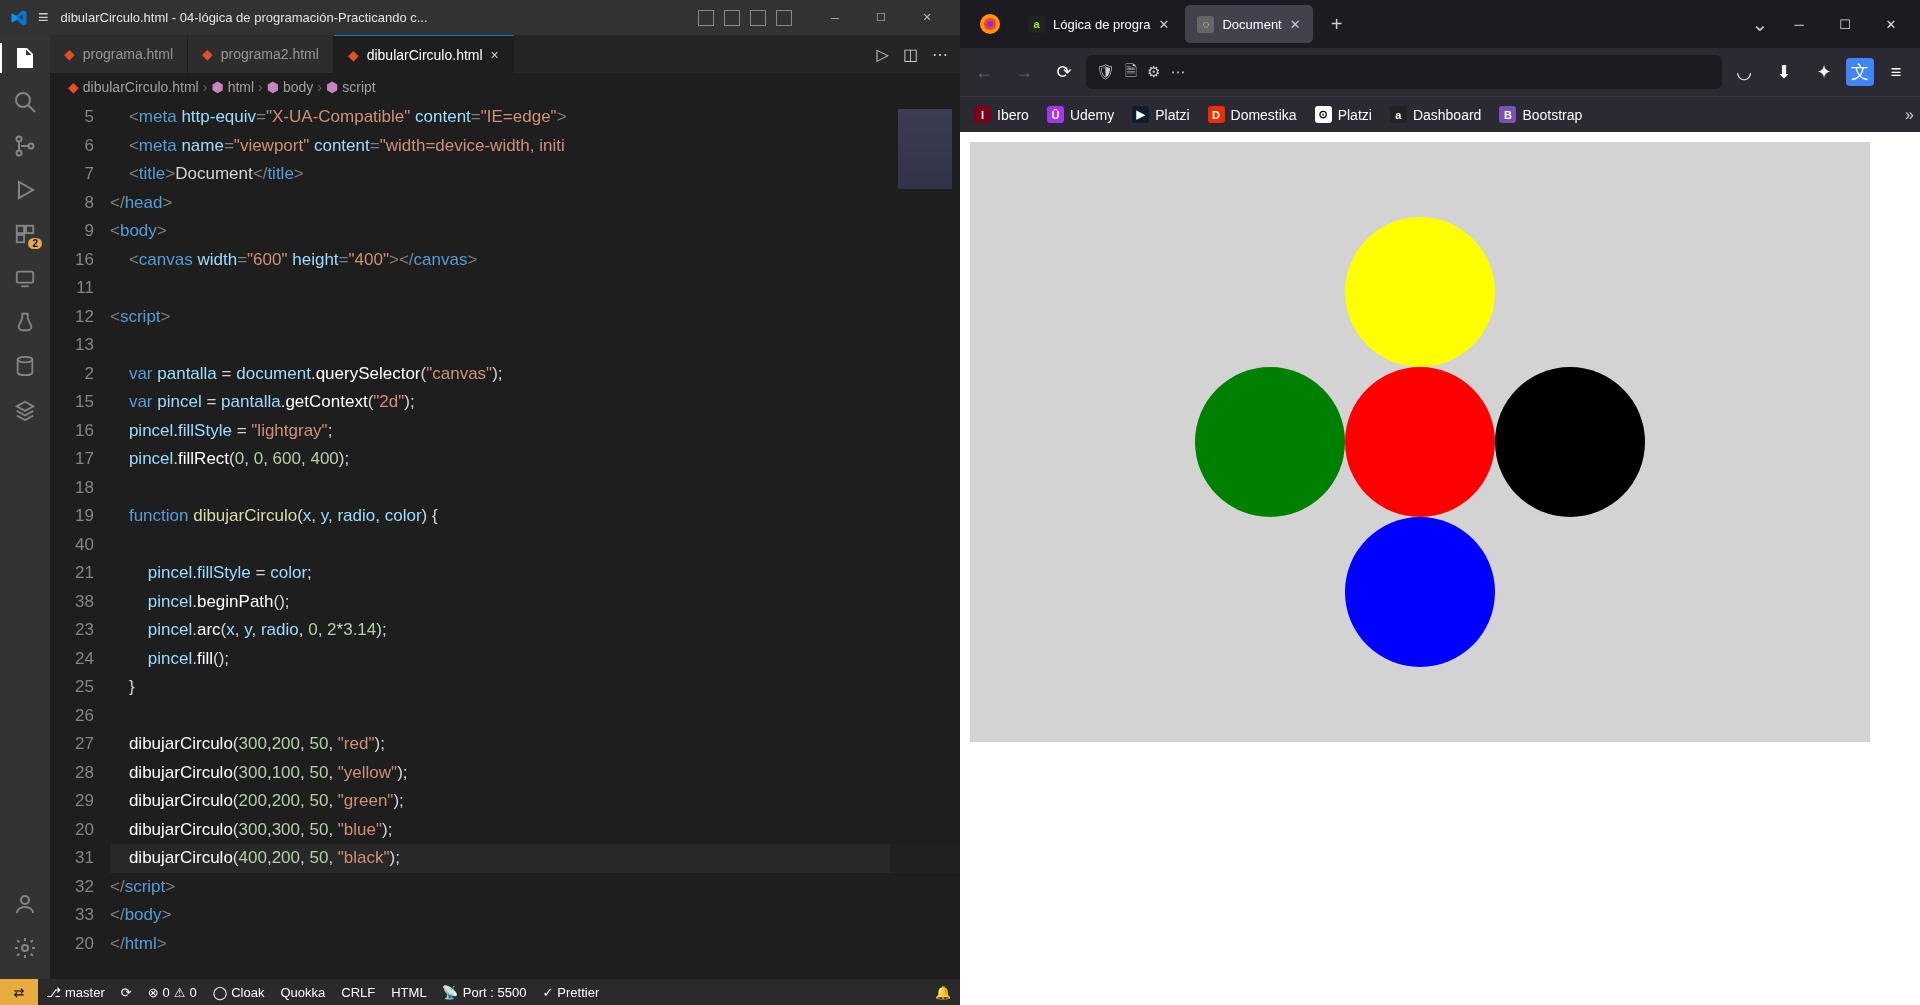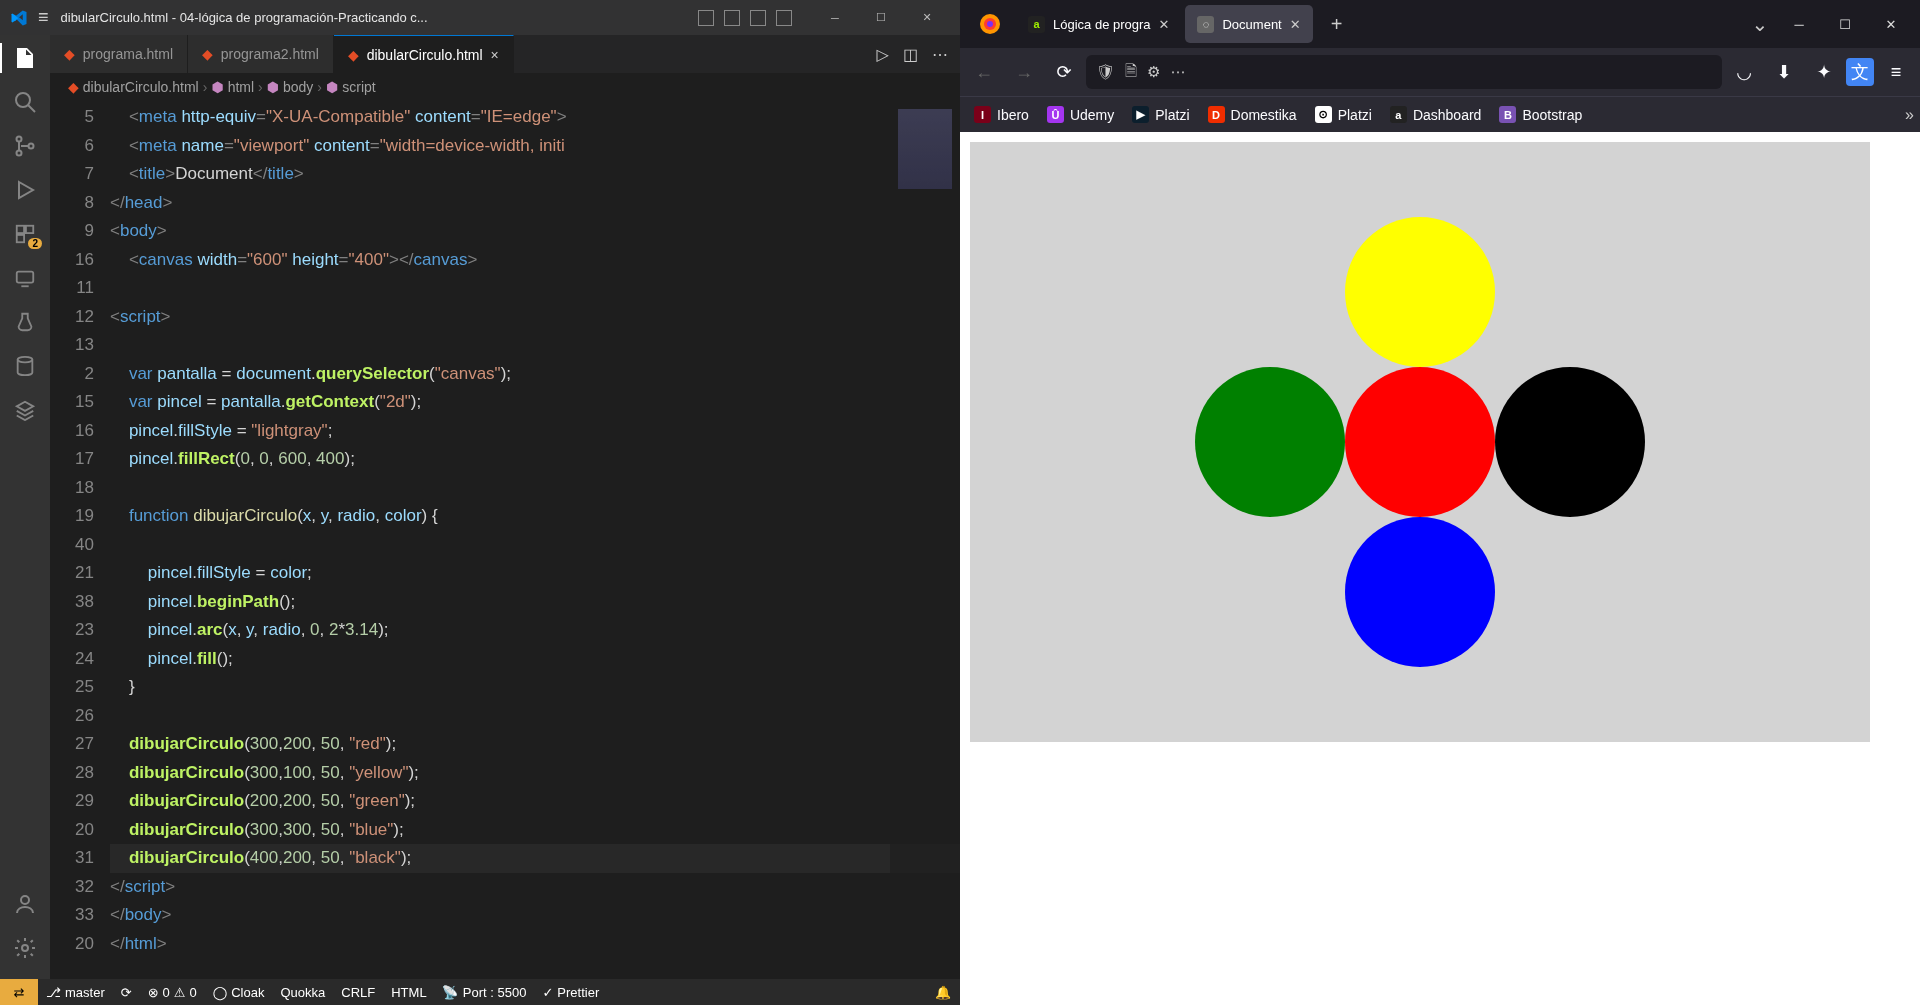--- a/index.html
+++ b/index.html
@@ -38,21 +38,21 @@
 
 .code-area{flex:1;display:flex;background:#1e1e1e;overflow:hidden;position:relative;}
 .gutter{width:60px;text-align:right;padding-right:16px;color:#858585;font-family:Consolas,monospace;font-size:17px;line-height:28.5px;padding-top:2px;}
 .code{flex:1;font-family:Consolas,'Courier New',monospace;font-size:17px;line-height:28.5px;white-space:pre;padding-top:2px;color:#d4d4d4;}
 .code .p{color:#808080;} 
 .code .tg{color:#569cd6;} 
 .code .at{color:#9cdcfe;} 
 .code .st{color:#ce9178;} 
 .code .kw{color:#569cd6;} 
 .code .vn{color:#9cdcfe;margin-top:28px;} 
-.code .fn{color:#bef264;font-weight:bold;} 
+.code .fn{color:#ffffff;} 
 .code .nm{color:#b5cea8;}
 .code .tx{color:#d4d4d4;}
 .code .fndef{color:#dcdcaa;}
 .code-line{height:28.5px;}
 .code-line.hl{background:#282828;}
 .minimap{position:absolute;right:0;top:0;width:70px;height:100%;background:#1e1e1e;opacity:0.7;}
 .minimap .mblob{position:absolute;top:8px;left:8px;right:8px;height:80px;background:linear-gradient(#4a4a6a,#3a3a5a);}
 
 .status-bar{height:26px;background:#16825d;color:#fff;display:flex;align-items:center;font-size:13px;padding:0 0;}
 .status-bar .remote{background:#0e6b4b;width:38px;height:26px;display:flex;align-items:center;justify-content:center;}

